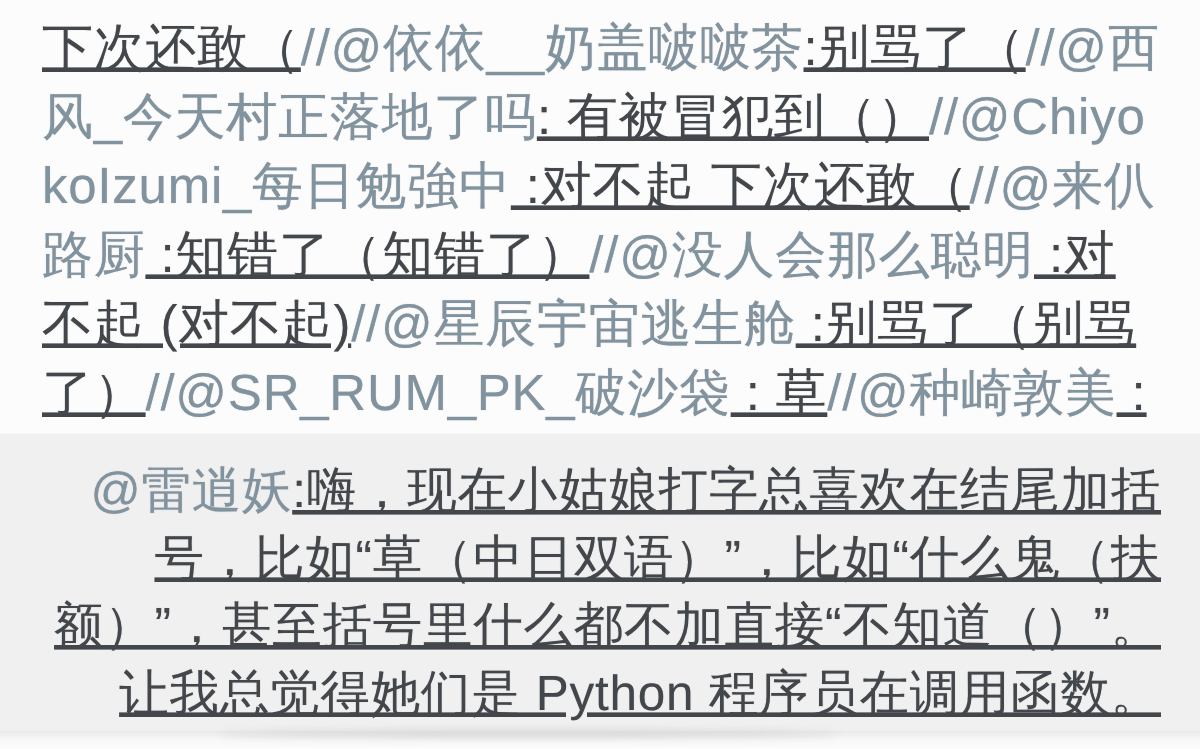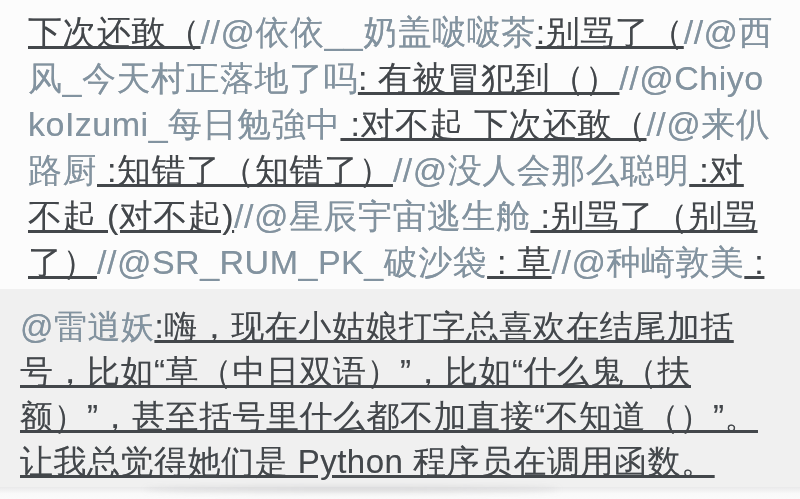--- a/index.html
+++ b/index.html
@@ -37,25 +37,26 @@
     height: 289px;
     padding: 9px 26px 0 28px;
     background: var(--repost-bg);
     font-size: 34px;
     line-height: 46px;
     overflow: hidden;
   }
   .original-post {
     box-sizing: border-box;
     height: 198px;
-    padding: 15px 26px 0 20px;
+    padding: 15px 26px 0 32px;
     background: var(--original-bg);
     font-size: 33px;
     line-height: 45px;
     overflow: hidden;
+    text-align: right;
   }
   .mention {
     color: var(--mention);
     cursor: pointer;
     margin-top: 16px;
   }
   .text-seg {
     color: var(--body-text);
     text-decoration: underline;
   }

